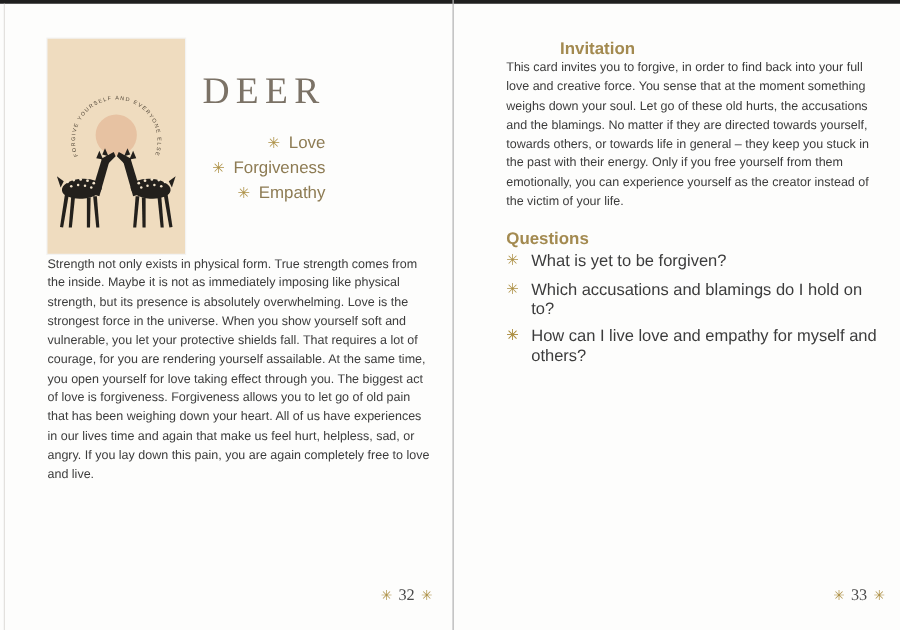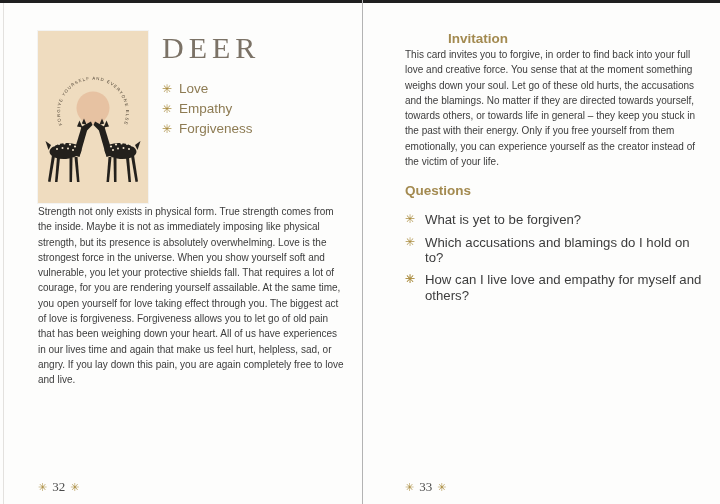--- a/index.html
+++ b/index.html
@@ -19,41 +19,41 @@
   .page.left{left:38px;width:308px;}
   .page.right{left:405px;width:303px;}
 
   .card-row{display:flex;align-items:flex-start;}
   .card{
     width:110px;height:172px;flex:none;
     background:#efdcbf;
     box-shadow:0 0 0 1px rgba(0,0,0,0.04);
   }
   .card svg{display:block;width:110px;height:172px;}
-  .card-info{margin-left:14px;padding-top:2px;}
+  .card-info{margin-left:14px;padding-top:2px;margin-top:25px;}
 
   .title{
     font-family:"Liberation Serif",serif;
     font-weight:400;
     font-size:30px;
     letter-spacing:5px;
     color:#7b7266;
     margin:0;
     line-height:1;
   }
   .subtitle{
     margin:14px 0 0 0;
     font-size:14px;
     font-weight:bold;
     line-height:19px;
     letter-spacing:0.3px;
     color:#97804b;
     width:195px;
   }
-  .keywords{list-style:none;margin:16px 0 0 0;padding:0;}
+  .keywords{list-style:none;margin:16px 0 0 0;padding:0;text-align:right;}
   .keywords li{
     font-size:13.5px;line-height:19px;color:#8d7b53;
   }
   .star{color:#ad9045;margin-right:7px;font-size:12px;}
 
   .heading{
     margin:10px 0 1px 0;
     font-size:13.5px;
     font-weight:bold;
     color:#a38a50;
@@ -73,22 +73,22 @@
     padding-left:20px;
     font-size:13.2px;
     line-height:15.3px;
     color:#3c3c3c;
     margin:0 0 7px 0;
   }
   .questions .star{position:absolute;left:0;top:0;margin:0;}
 
   .footer{
     position:absolute;
-    bottom:9px;left:0;width:100%;
-    text-align:left;
+    bottom:20px;left:0;width:100%;
+    text-align:right;
     font-size:12px;
   }
   .footer .num{
     font-family:"Liberation Serif",serif;
     font-size:13px;
     color:#4a4a4a;
     margin:0 5px;
   }
   .footer .star{margin:0;font-size:11px;}
 </style>
@@ -131,38 +131,38 @@
             <circle cx="35" cy="119" r="1"></circle>
           </g>
         </g>
         <use href="#deerL" transform="translate(110,0) scale(-1,1)"></use>
       </svg>
     </div>
     <div class="card-info">
       <h1 class="title">DEER</h1>
       <ul class="keywords">
         <li><span class="star">✳</span><span>Love</span></li>
+        <li><span class="star">✳</span><span>Forgiveness</span></li>
         <li><span class="star">✳</span><span>Empathy</span></li>
-        <li><span class="star">✳</span><span>Forgiveness</span></li>
       </ul>
     </div>
   </div>
 
   <p class="bodytext">Strength not only exists in physical form. True strength comes from the inside. Maybe it is not as immediately imposing like physical strength, but its presence is absolutely overwhelming. Love is the strongest force in the universe. When you show yourself soft and vulnerable, you let your protective shields fall. That requires a lot of courage, for you are rendering yourself assailable. At the same time, you open yourself for love taking effect through you. The biggest act of love is forgiveness. Forgiveness allows you to let go of old pain that has been weighing down your heart. All of us have experiences in our lives time and again that make us feel hurt, helpless, sad, or angry. If you lay down this pain, you are again completely free to love and live.</p>
 
   <div class="footer">
     <span class="star">✳</span><span class="num">32</span><span class="star">✳</span>
   </div>
 </section>
 
 <section class="page right">
   <h3 class="heading" style="margin-top:0;padding-left:43px;">Invitation</h3>
   <p class="bodytext">This card invites you to forgive, in order to find back into your full love and creative force. You sense that at the moment something weighs down your soul. Let go of these old hurts, the accusations and the blamings. No matter if they are directed towards yourself, towards others, or towards life in general – they keep you stuck in the past with their energy. Only if you free yourself from them emotionally, you can experience yourself as the creator instead of the victim of your life.</p>
 
-  <h3 class="heading" style="margin-top:14px;margin-bottom:14px;">Questions</h3>
+  <h3 class="heading" style="margin-top:14px;margin-bottom:3px;">Questions</h3>
   <ul class="questions">
     <li><span class="star">✳</span><span>What is yet to be forgiven?</span></li>
     <li><span class="star">✳</span><span>Which accusations and blamings do I hold on to?</span></li>
     <li><span class="star">✳</span></li>
     <li><span class="star">✳</span><span>How can I live love and empathy for myself and others?</span></li>
   </ul>
 
   <div class="footer">
     <span class="star">✳</span><span class="num">33</span><span class="star">✳</span>
   </div>

